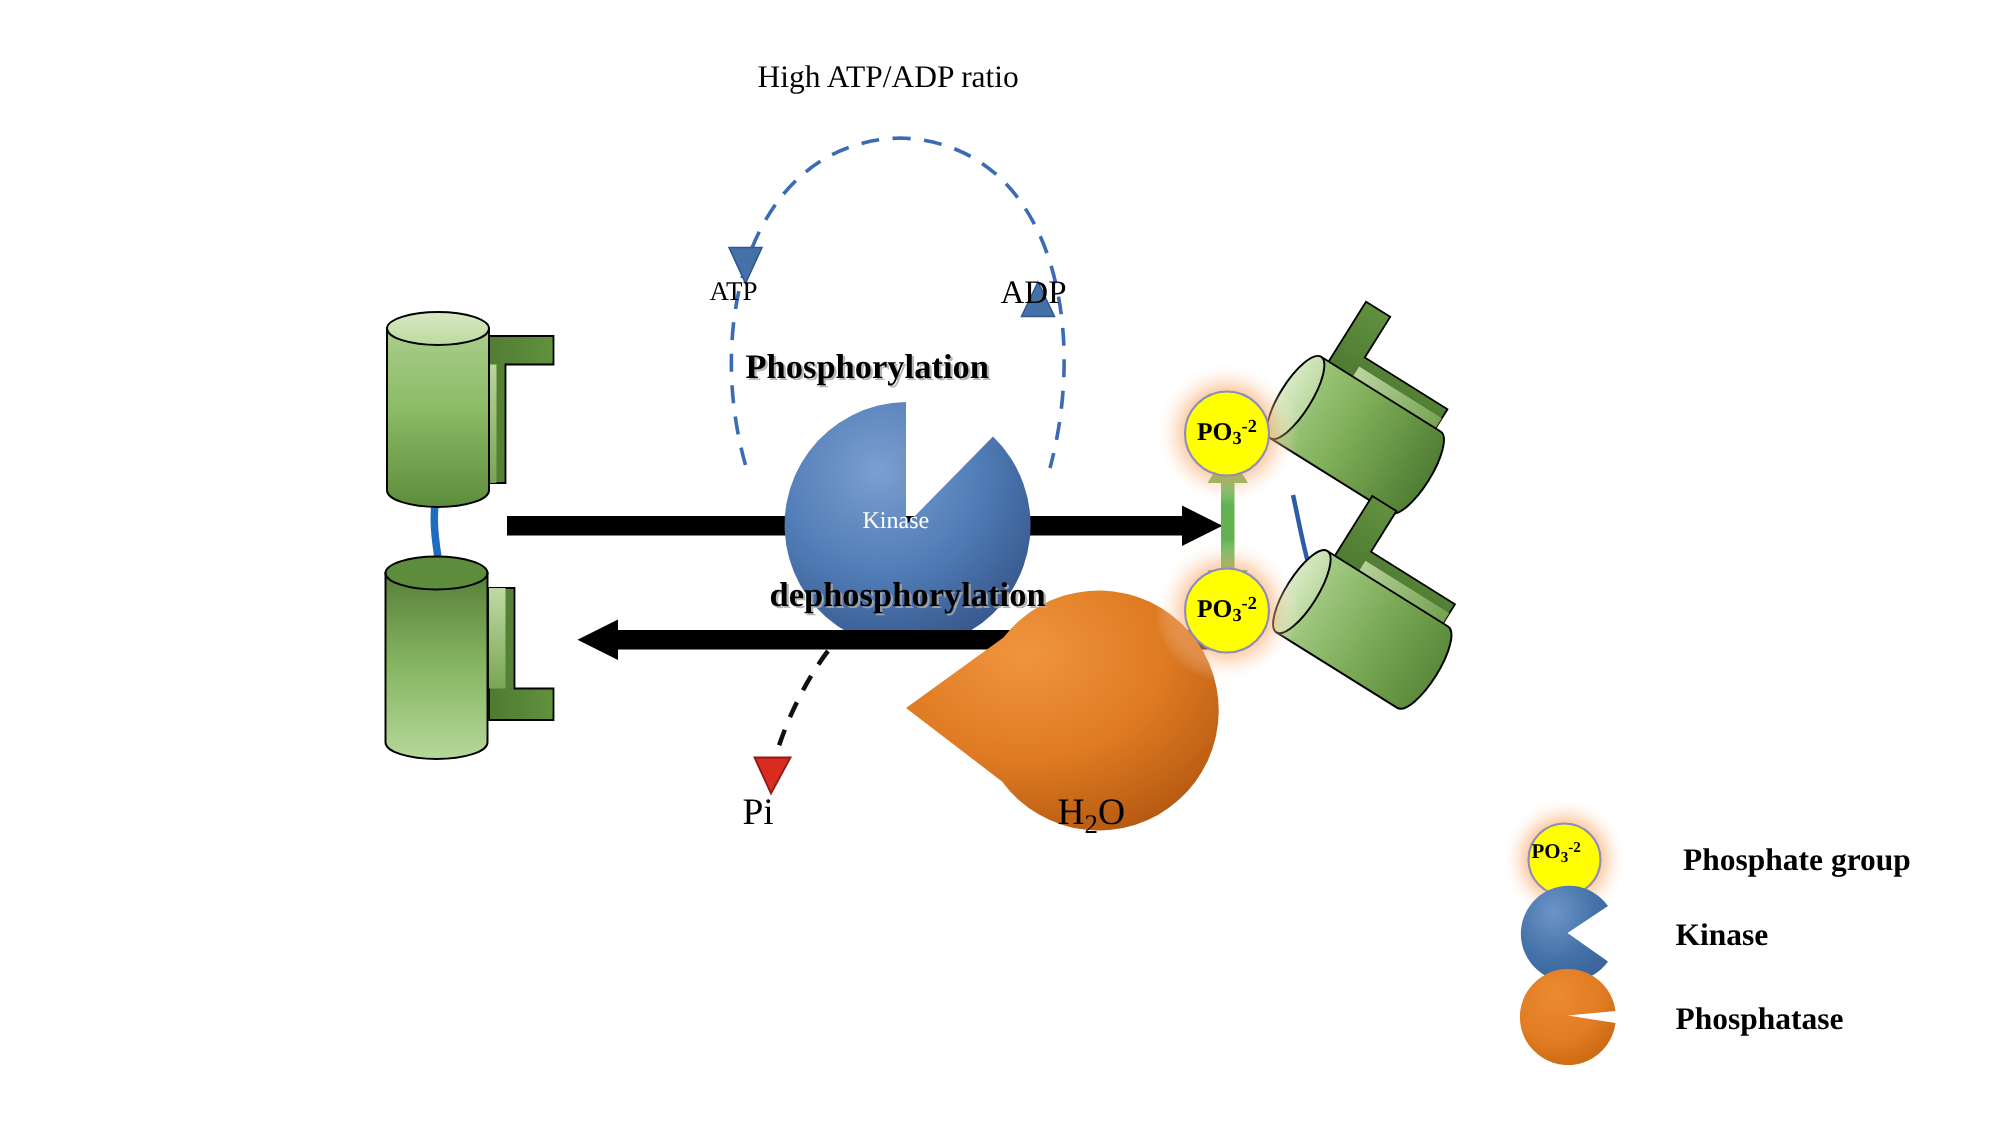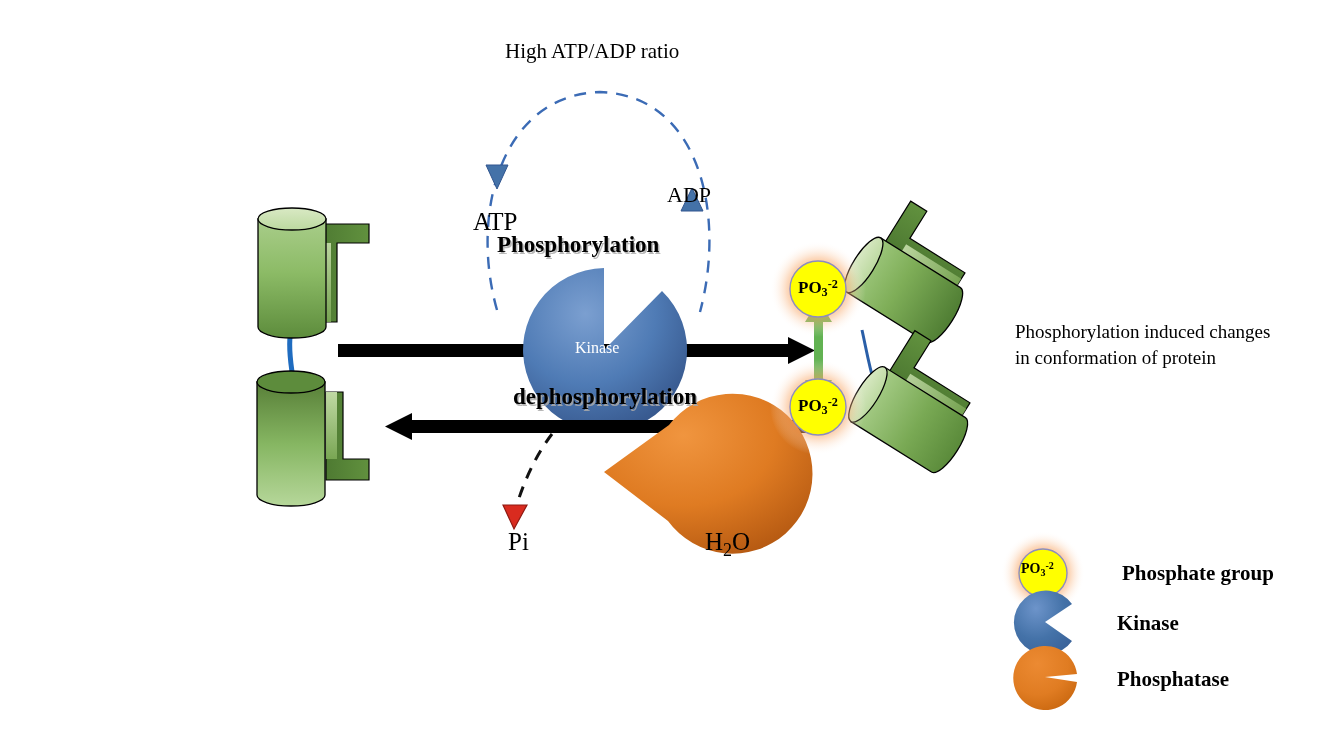--- a/index.html
+++ b/index.html
@@ -10,25 +10,25 @@
   }
   .stage{position:absolute;left:0;top:0;width:1333px;height:750px;}
   svg.layer{position:absolute;left:0;top:0;width:1333px;height:750px;overflow:visible;}
 
   .lbl{position:absolute;white-space:nowrap;color:#000;}
   .serif-reg{font-family:"Liberation Serif", serif;font-weight:400;}
   .serif-bold{font-family:"Liberation Serif", serif;font-weight:700;}
   .shadowtext{text-shadow:1.5px 1.5px 0 rgba(170,170,170,.85);}
 
   #lbl-high-atp-adp{left:505px;top:39px;font-size:21px;}
-  #lbl-atp{left:473px;top:208px;font-size:25px;}
+  #lbl-atp{left:473px;top:184px;font-size:18px;}
   #lbl-adp{left:667px;top:182px;font-size:22px;}
   #lbl-phosphorylation{left:497px;top:232px;font-size:23px;}
   #lbl-dephosphorylation{left:513px;top:384px;font-size:23px;}
-  #lbl-pi{left:508px;top:528px;font-size:25px;text-align:right;}
+  #lbl-pi{left:495px;top:528px;font-size:25px;text-align:right;}
   #lbl-h2o{left:705px;top:528px;font-size:25px;}
   #lbl-conformation{left:1015px;top:319px;font-size:19px;line-height:26px;white-space:normal;width:260px;}
 
   .enzyme-text{position:absolute;color:#ffffff;font-family:"Liberation Serif", serif;white-space:nowrap;}
   #txt-kinase{left:575px;top:339px;font-size:16px;}
   #txt-phosphatase{left:552px;top:487px;font-size:16px;}
 
   .po-label{
     position:absolute;color:#000;font-family:Liberation Serif, serif;font-weight:700;
     white-space:nowrap;line-height:1;
@@ -216,21 +216,20 @@
   <div class="lbl serif-reg" id="lbl-adp">ADP</div>
 
   <div class="lbl serif-bold shadowtext" id="lbl-phosphorylation">Phosphorylation</div>
 
   <div class="lbl serif-bold shadowtext" id="lbl-dephosphorylation">dephosphorylation</div>
 
   <div class="lbl serif-reg" id="lbl-pi">Pi</div>
 
   <div class="lbl serif-reg" id="lbl-h2o"><span>H</span><sub style="font-size:.72em">2</sub><span>O</span></div>
 
-  <div class="lbl serif-reg" id="lbl-conformation">Phosphorylation induced changes in conformation of protein</div>
 
   <div class="enzyme-text" id="txt-kinase">Kinase</div>
 
   <div class="enzyme-text" id="txt-phosphatase">Phosphatase</div>
 
   <div class="po-label" id="po-top-label"><span>PO</span><sub>3</sub><sup>-2</sup></div>
 
   <div class="po-label" id="po-bot-label"><span>PO</span><sub>3</sub><sup>-2</sup></div>
 
   <div class="po-label" id="po-legend-label"><span>PO</span><sub>3</sub><sup>-2</sup></div>

